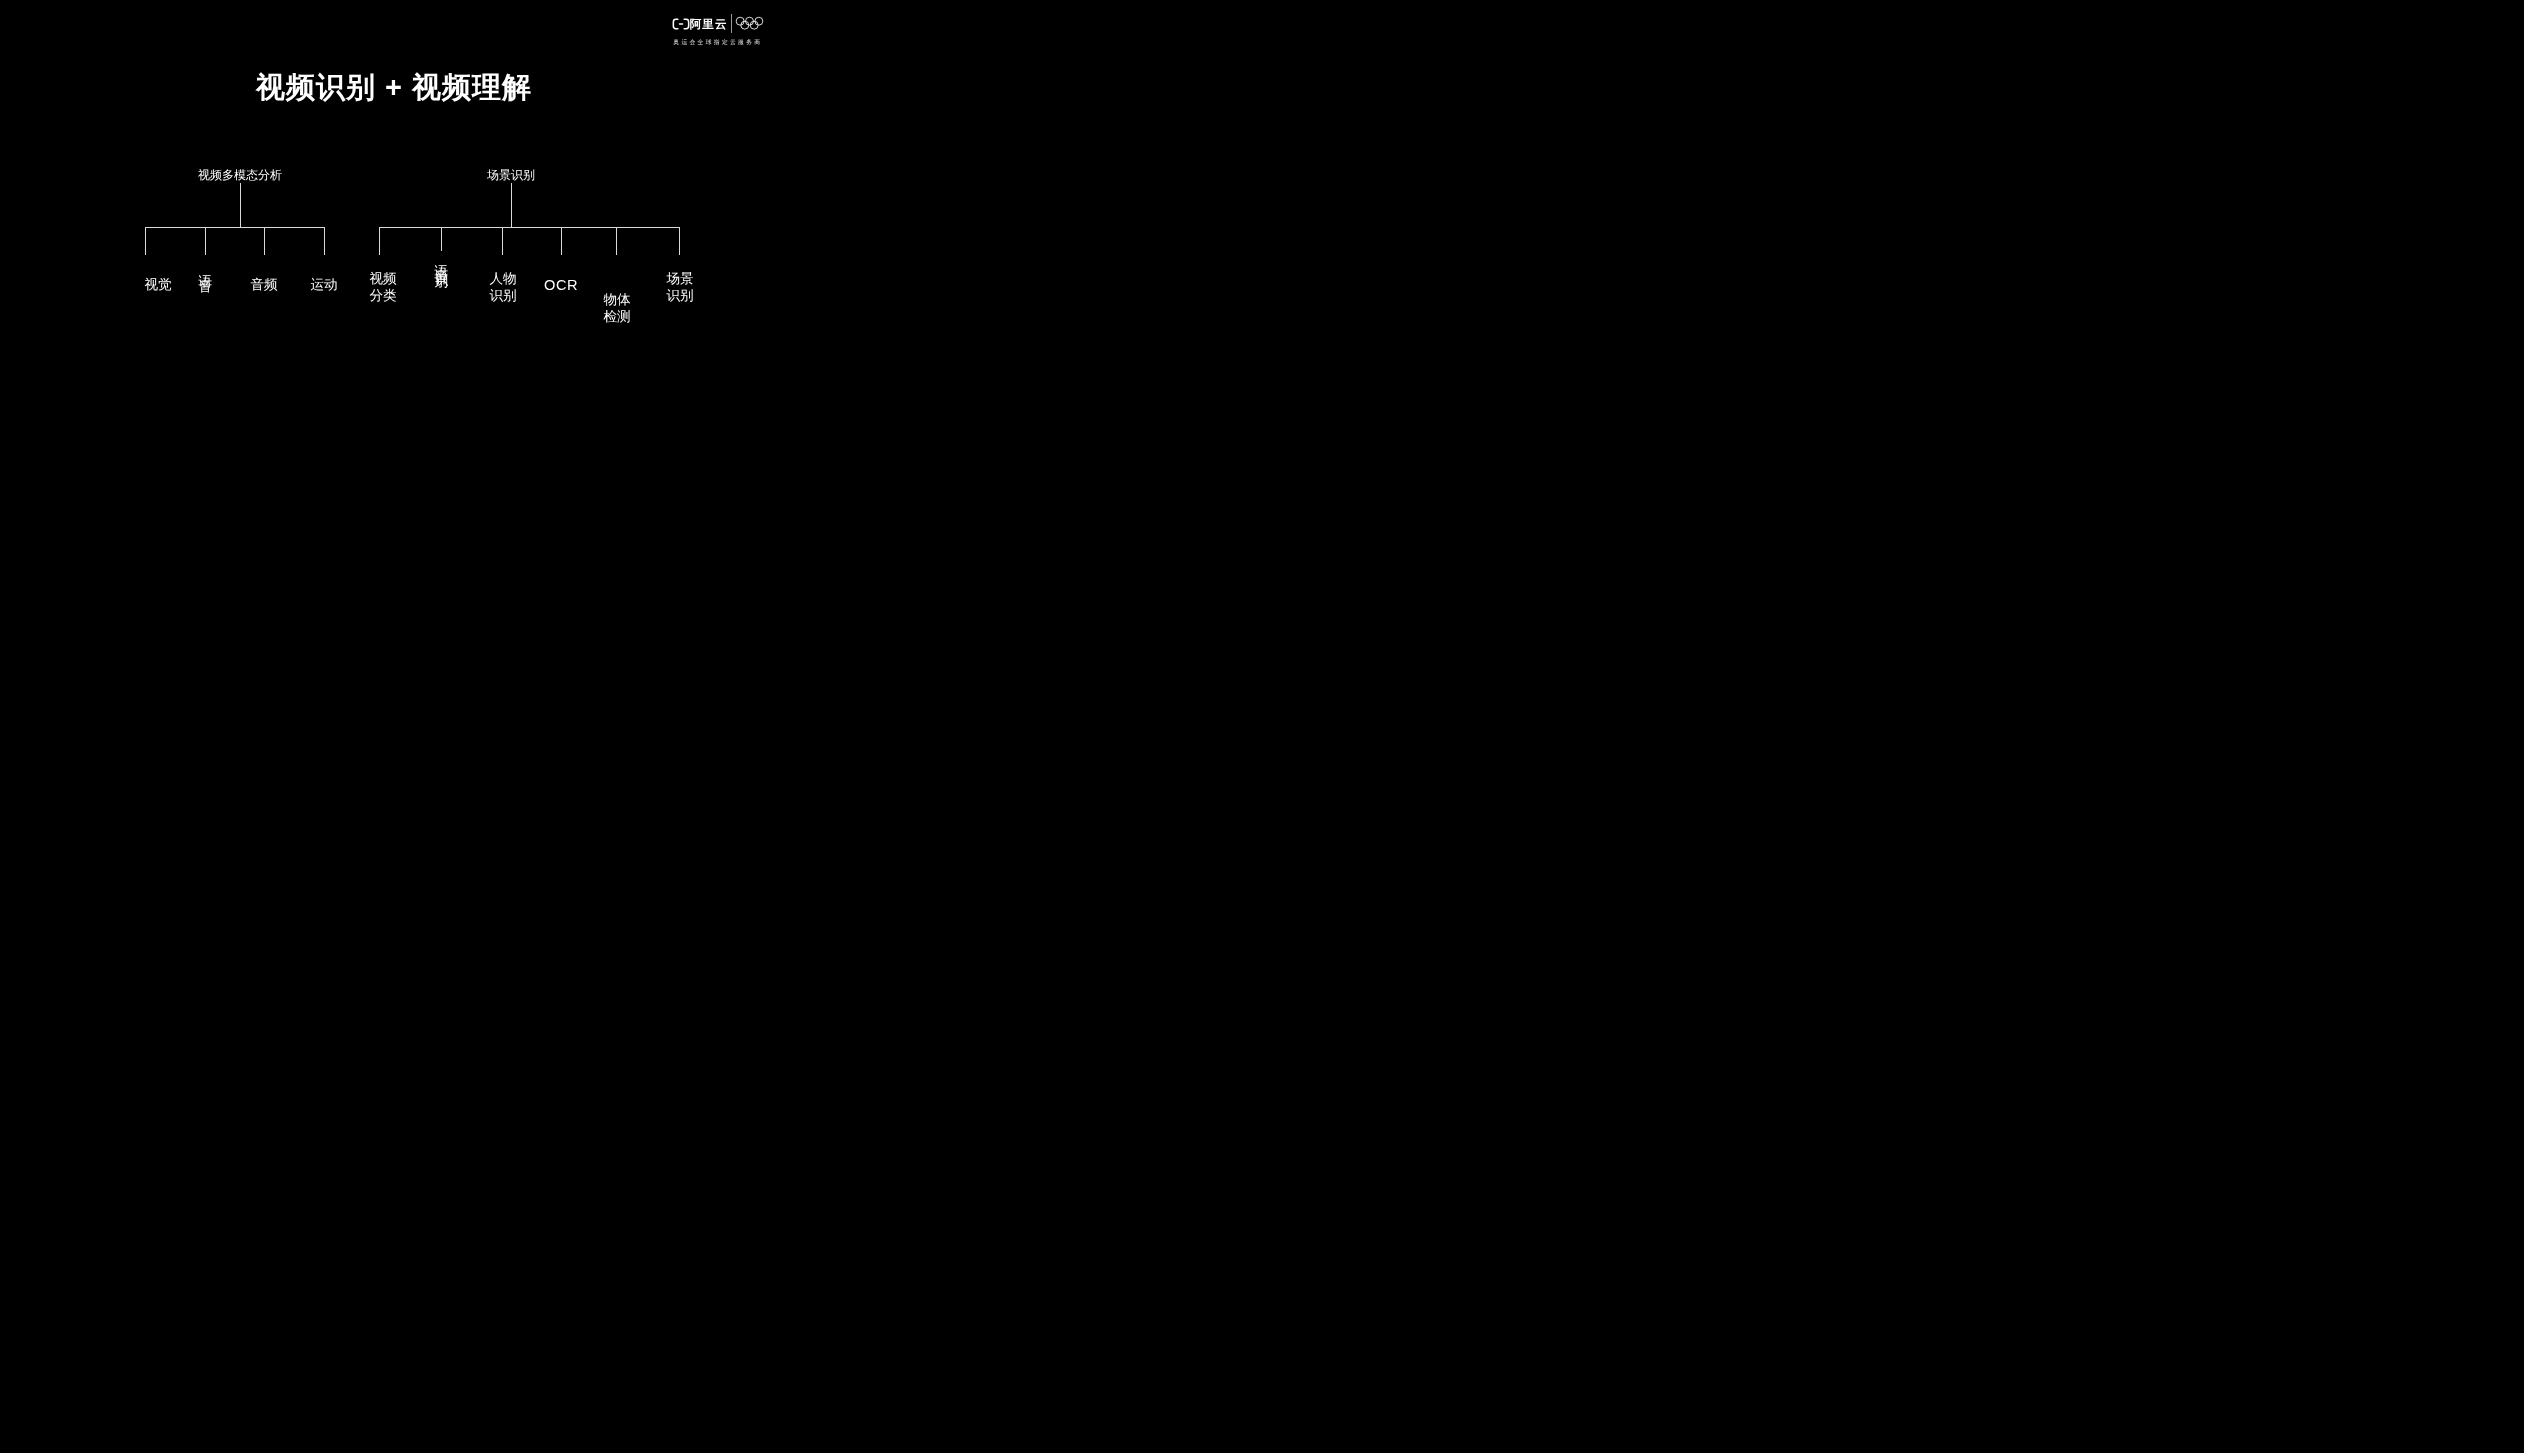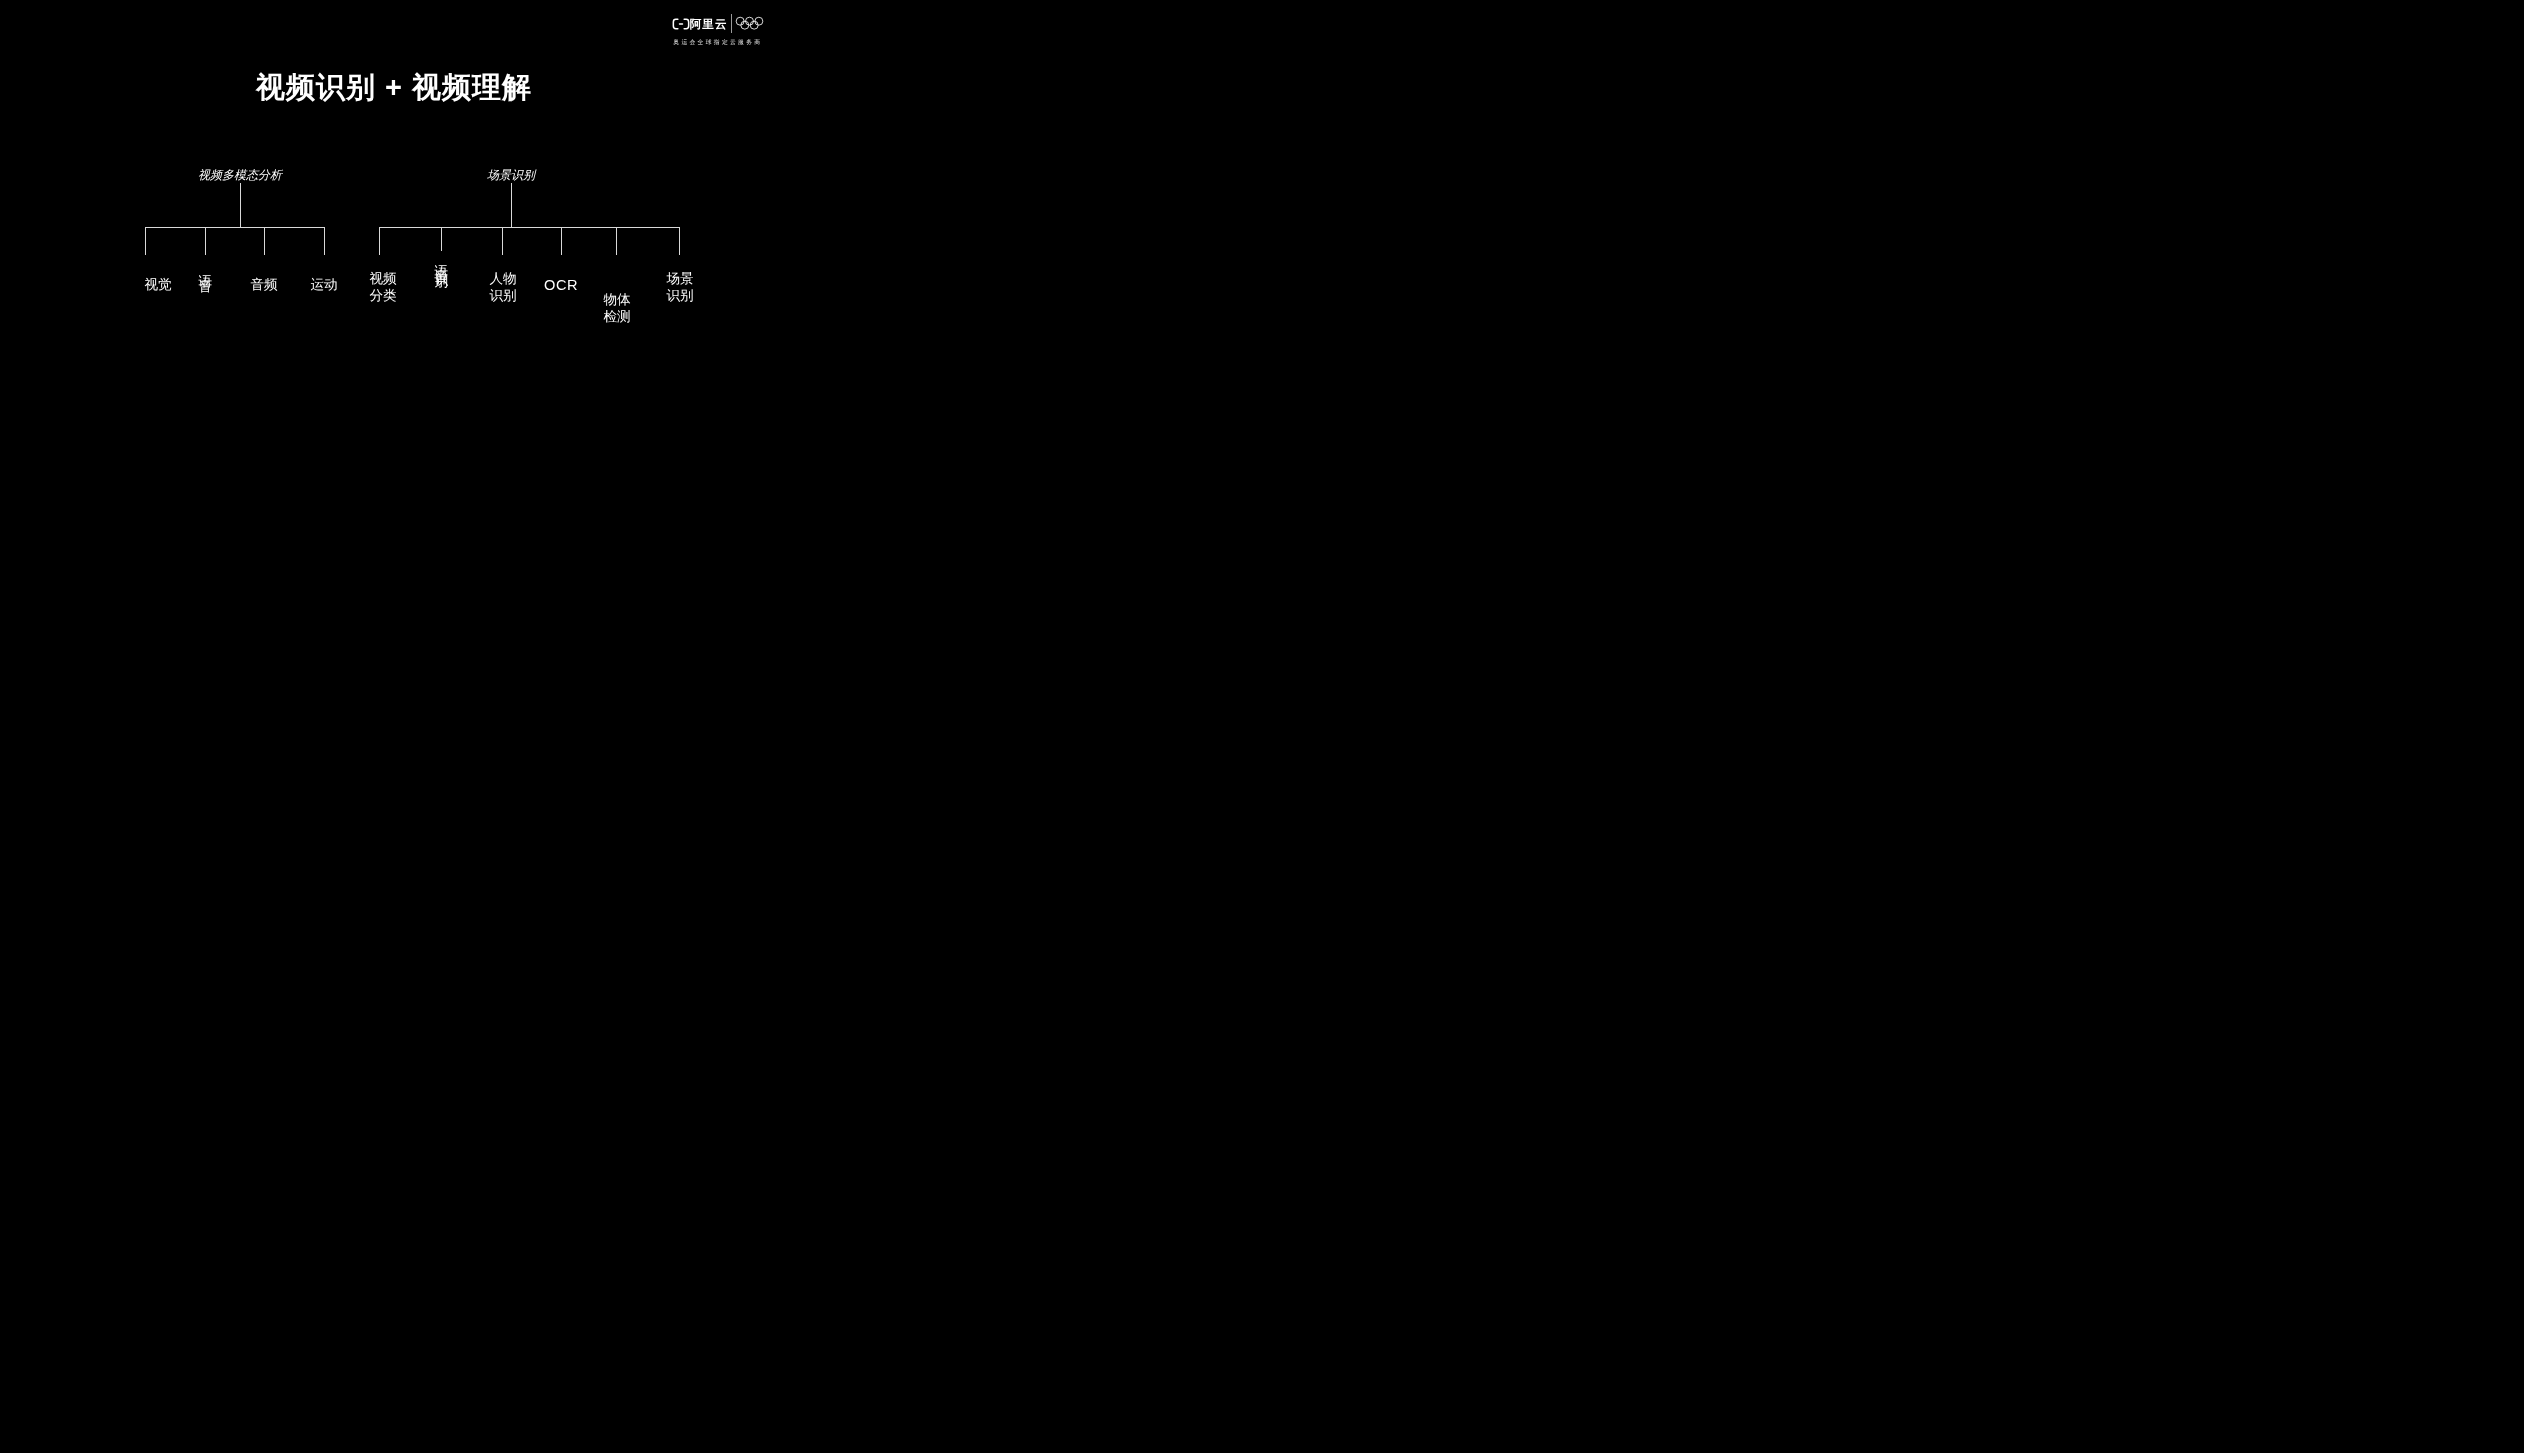--- a/index.html
+++ b/index.html
@@ -76,21 +76,20 @@
     height:0.5px;
     background:#d9d9d9;
   }
   
   .root-label{
     position:absolute;
     transform:translateX(-50%);
     font-size:12px;
     white-space:nowrap;
     line-height:1.2;
-    font-style:italic;
   }
   .leaf{
     position:absolute;
     transform:translateX(-50%);
     font-size:13.6px;
     text-align:center;
     line-height:1.28;
   }
   .leaf.two{
     width:2.35em;

